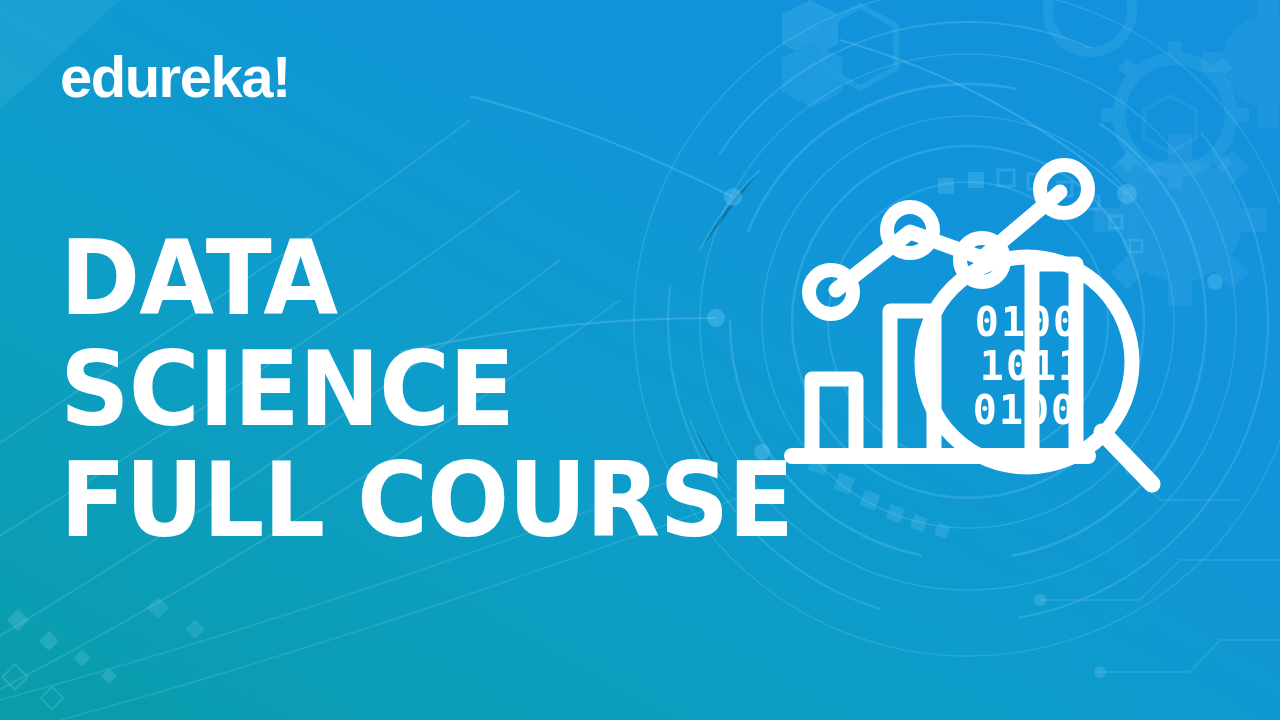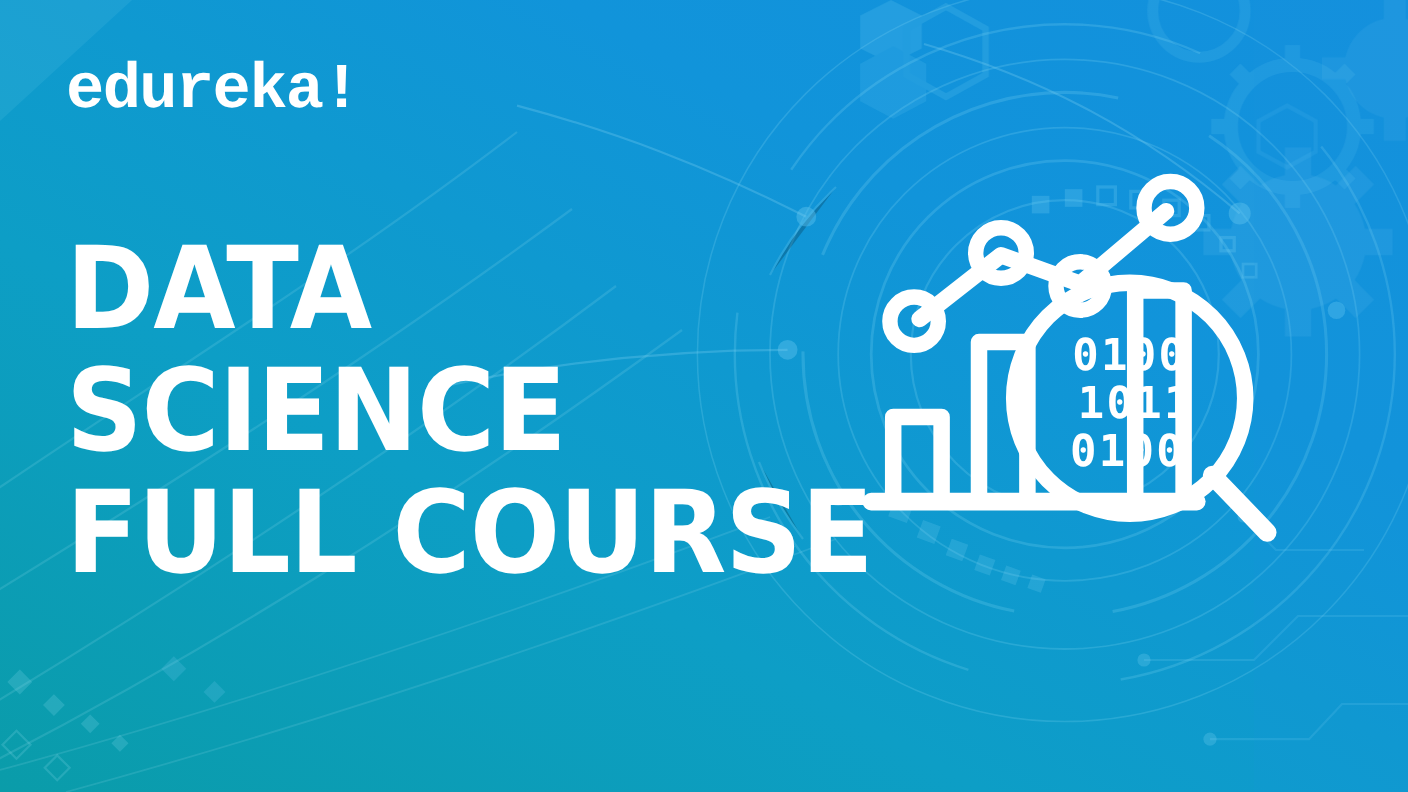--- a/index.html
+++ b/index.html
@@ -31,29 +31,29 @@
     top: 48px;
     color: #ffffff;
     font-family: "DejaVu Serif", "Liberation Serif", serif;
     font-size: 58px;
     line-height: 1;
     font-weight: 700;
     letter-spacing: -1.5px;
     font-style: normal;
   }
   #logo .lg-text {
-    font-family: Liberation Mono, monospace;
+    font-family: Liberation Sans, sans-serif;
     font-weight: 700;
   }
 
   
   #headline {
     position: absolute;
     left: 60px;
-    top: 212px;
+    top: 228px;
     color: #ffffff;
   }
   #headline .hl {
     display: block;
     font-family: "DejaVu Sans", "Liberation Sans", sans-serif;
     font-weight: 700;
     font-size: 104px;
     line-height: 0.97;
     letter-spacing: -1px;
     white-space: nowrap;

